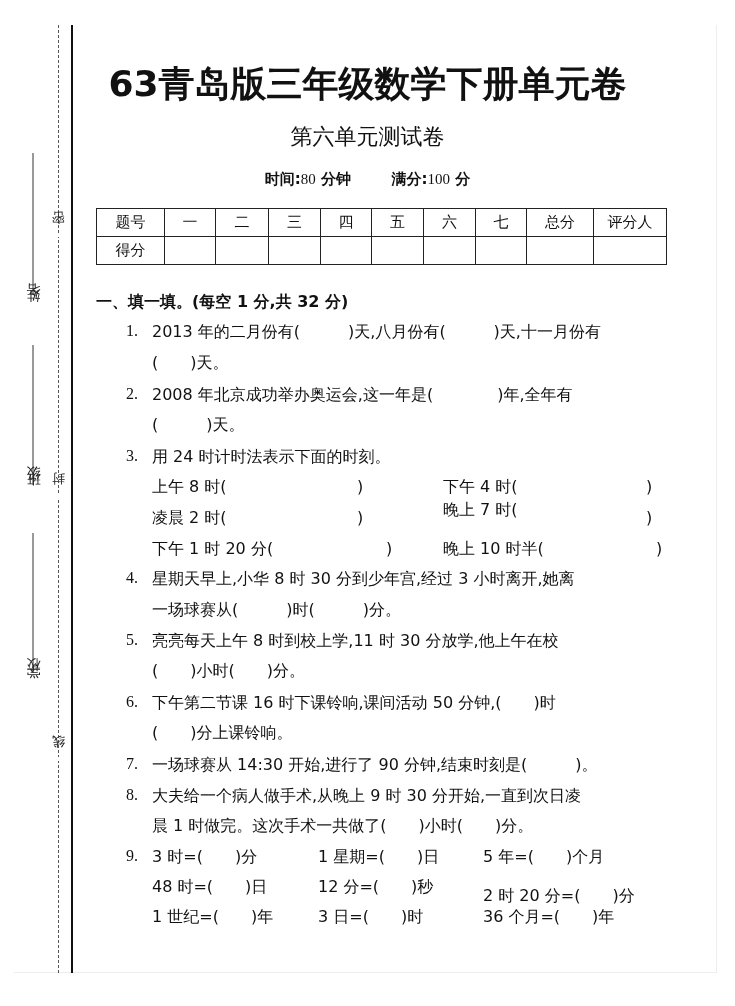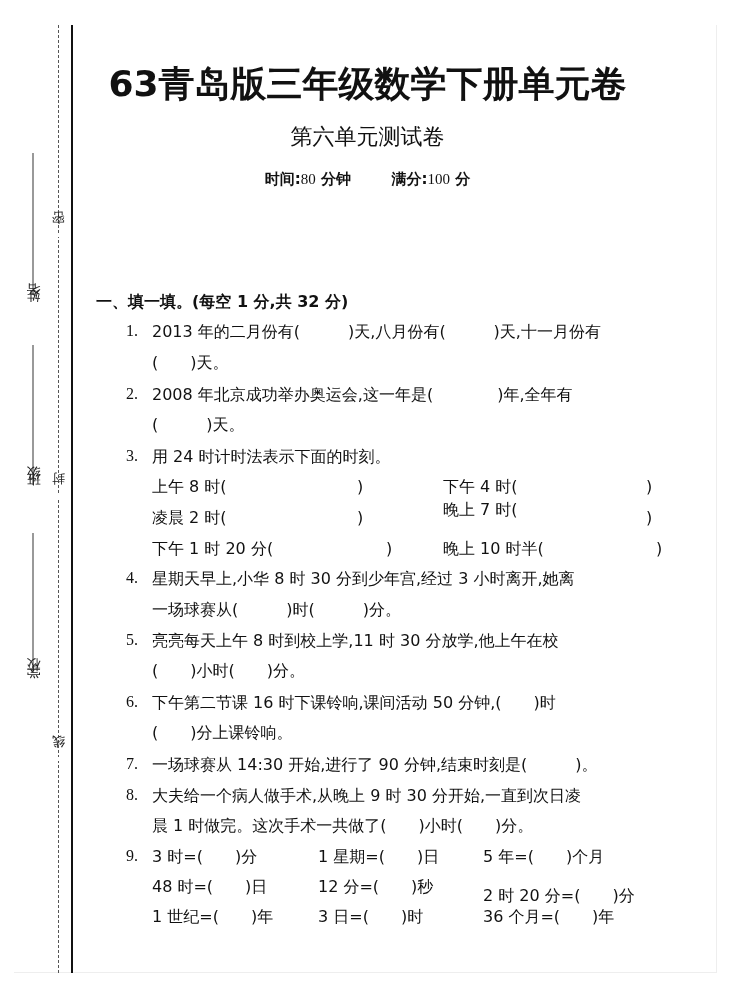--- a/index.html
+++ b/index.html
@@ -58,20 +58,44 @@
 <div class="meta">
   <span>时间:</span><span class="num">80</span>
   <span>分钟</span>
   <span class="gap"></span>
   <span>满分:</span><span class="num">100</span>
   <span>分</span>
 </div>
 
 <table class="score">
   <tbody>
+      <tr>
+    <td style="width:67px">题号</td>
+    <td style="width:50px">一</td>
+    <td style="width:52px">二</td>
+    <td style="width:51px">三</td>
+    <td style="width:50px">四</td>
+    <td style="width:51px">五</td>
+    <td style="width:51px">六</td>
+    <td style="width:50px">七</td>
+    <td style="width:66px">总分</td>
+    <td style="width:72px">评分人</td>
+  </tr>
+  <tr>
+    <td>得分</td>
+    <td></td>
+    <td></td>
+    <td></td>
+    <td></td>
+    <td></td>
+    <td></td>
+    <td></td>
+    <td></td>
+    <td></td>
+  </tr>
 </tbody>
   </table>
 
 <div class="section">一、填一填。(每空 1 分,共 32 分)</div>
 
 <div class="qn" style="top:322px">1.</div>
 <div class="q" style="left:152px;top:322px">2013 年的二月份有(　　　)天,八月份有(　　　)天,十一月份有</div>
 <div class="q" style="left:152px;top:353px">(　　)天。</div>
 
 <div class="qn" style="top:385px">2.</div>

